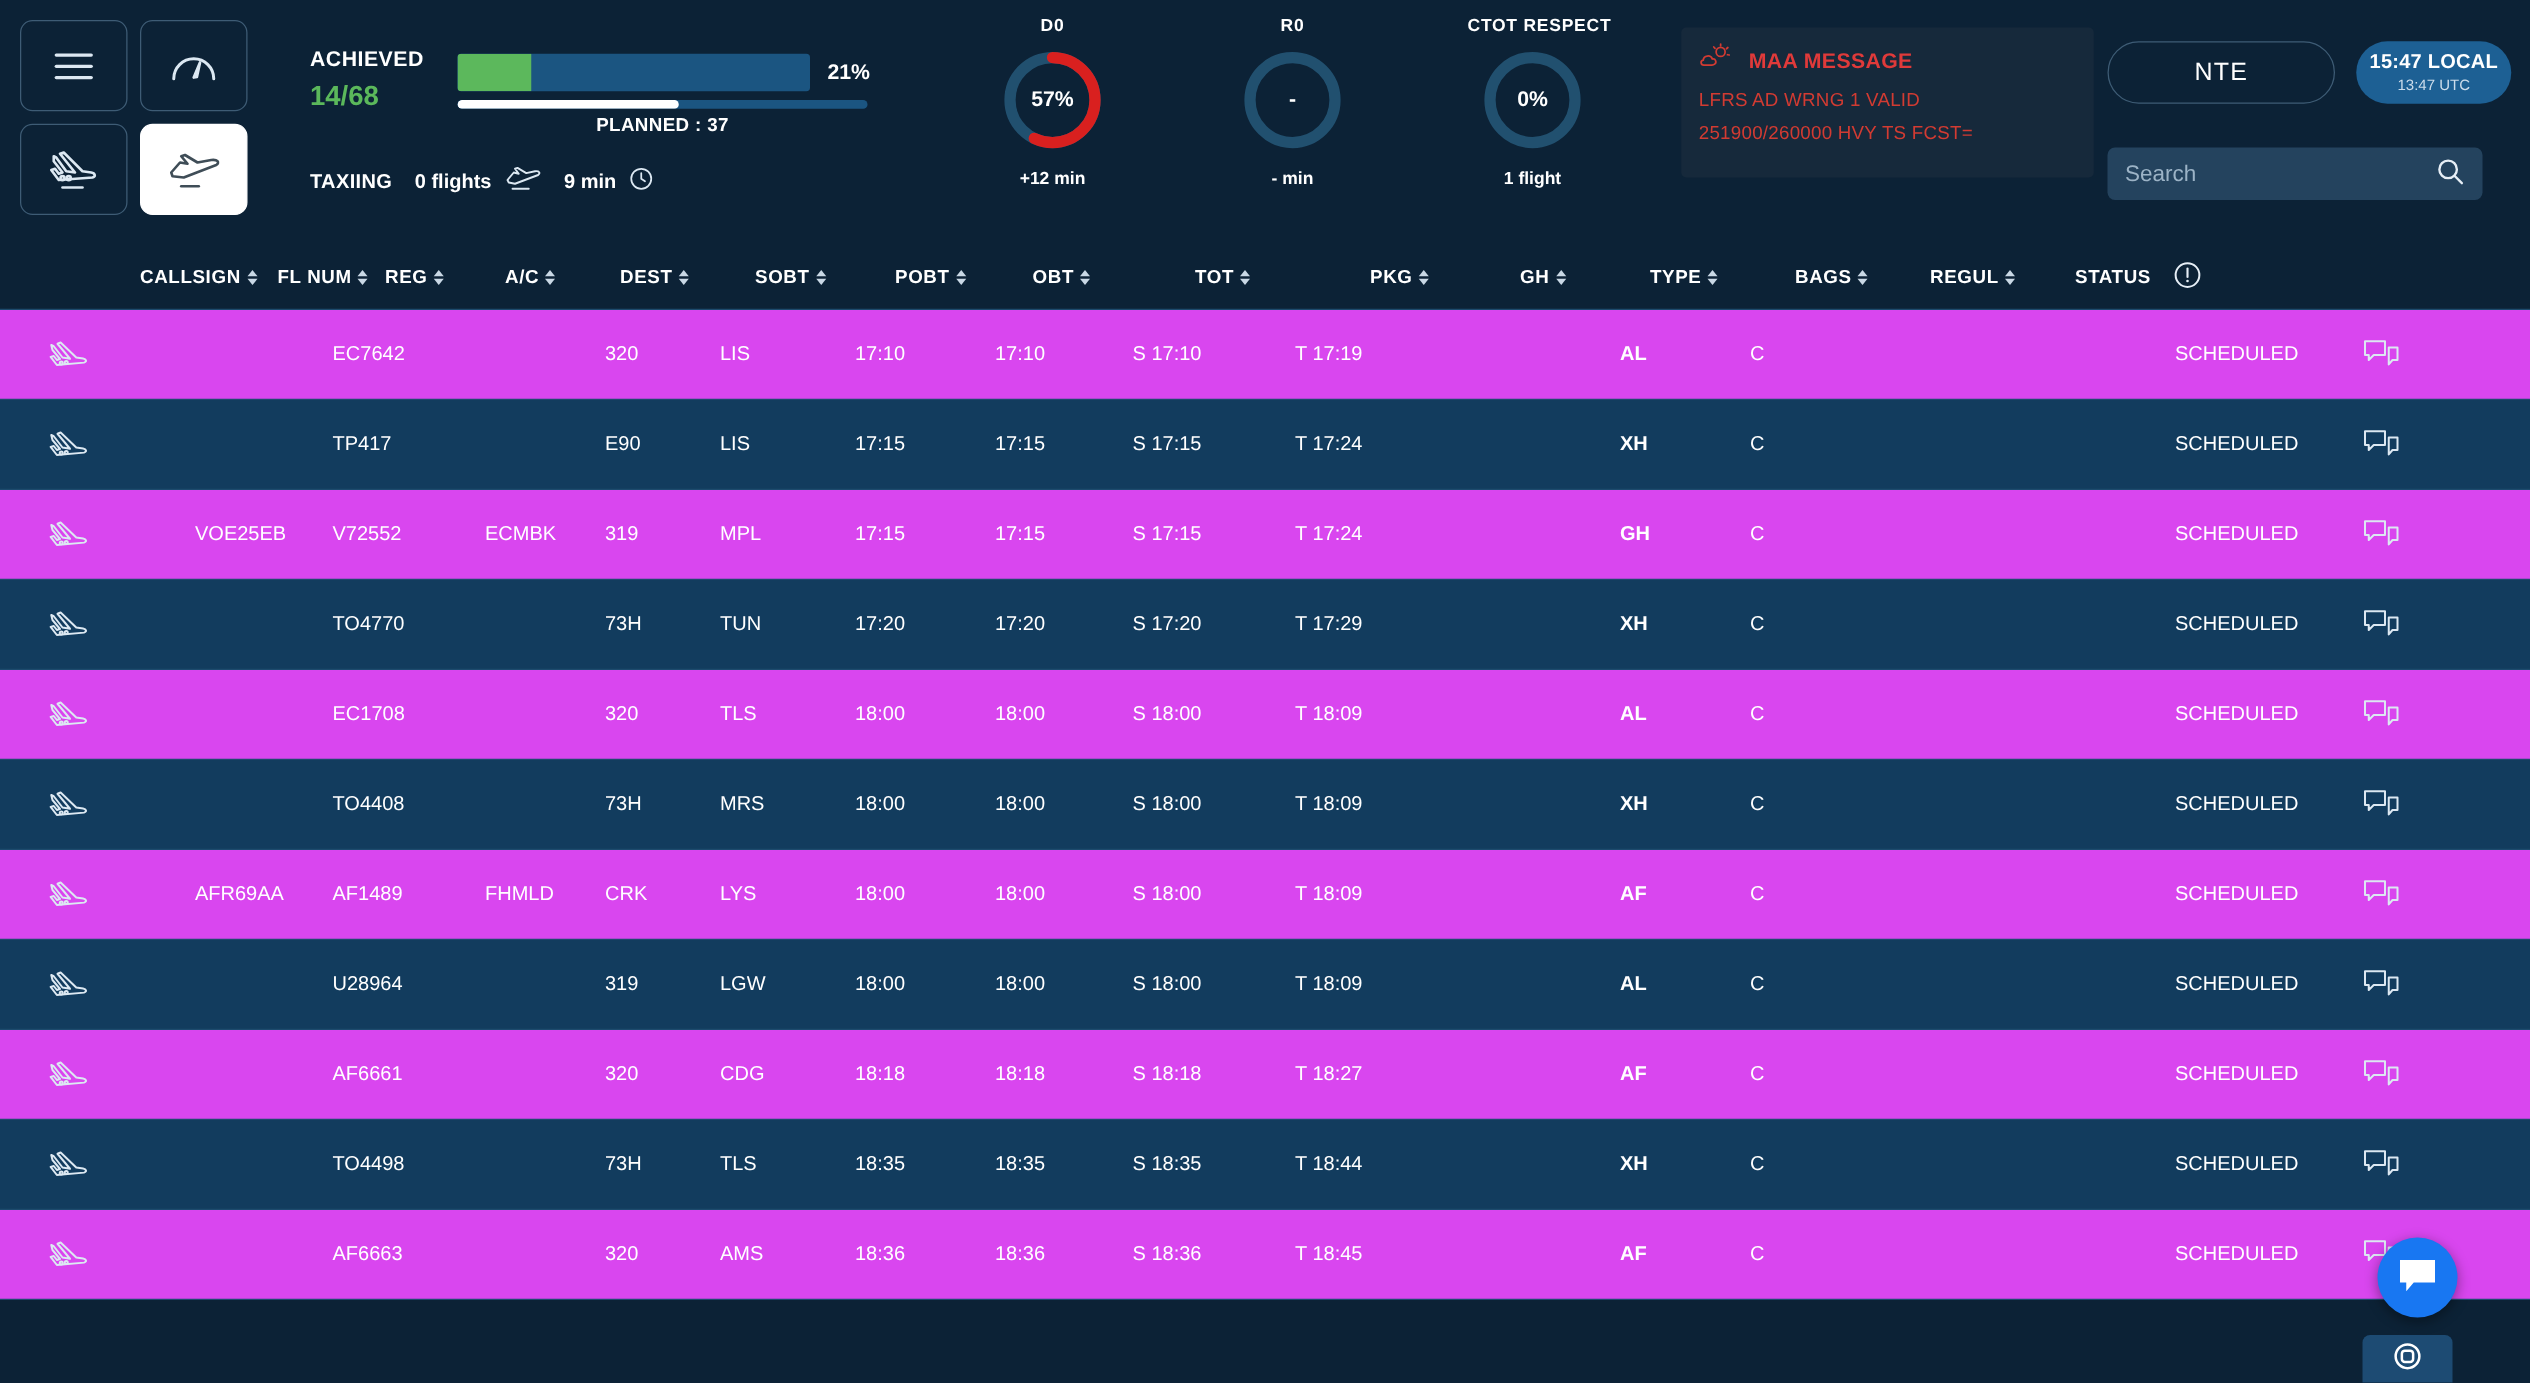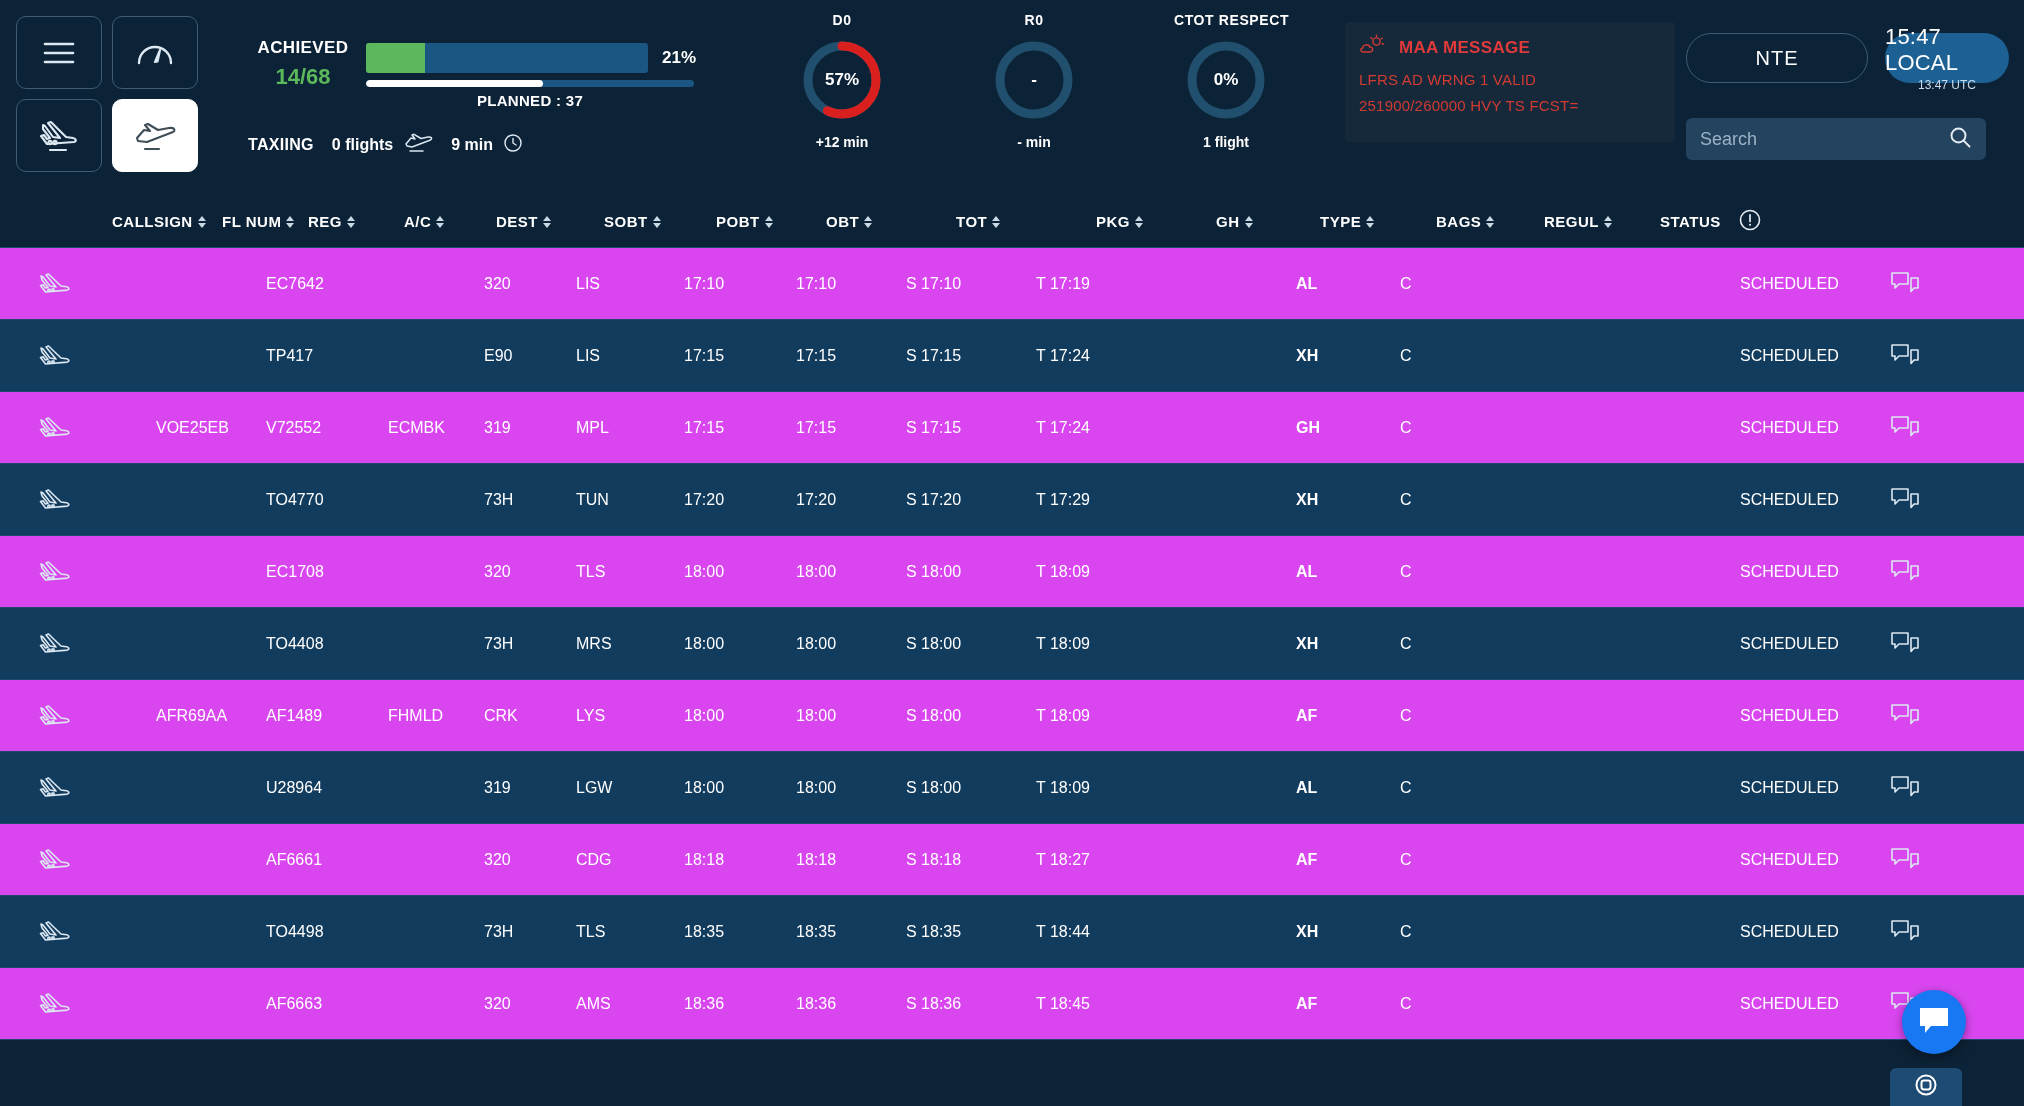--- a/index.html
+++ b/index.html
@@ -33,21 +33,20 @@
     background: transparent;
     cursor: pointer;
   }
   .nav-btn.active { background: #ffffff; border-color: #ffffff; }
   .nav-btn svg { display: block; }
 
   
   .achieved-block {
     position: absolute; left: 248px; top: 38px;
     width: 110px;
-    text-align: center;
   }
   .achieved-label {
     font-size: 17px; font-weight: bold; letter-spacing: .4px;
     color: #ffffff;
   }
   .achieved-value {
     font-size: 22px; font-weight: bold; color: #5bb85b; margin-top: 6px;
   }
 
   .progress-wrap { position: absolute; left: 366px; top: 43px; width: 330px; }
@@ -115,21 +114,21 @@
     font-size: 20px; letter-spacing: 1px; cursor: pointer;
     background: transparent;
   }
   .clock-badge {
     position: absolute; left: 1885px; top: 33px;
     width: 124px; height: 50px;
     background: #1d6094; border-radius: 26px;
     display: flex; flex-direction: column; align-items: center; justify-content: center;
     cursor: pointer;
   }
-  .clock-local { font-size: 22px; font-weight: normal; letter-spacing: .2px; }
+  .clock-local { font-size: 16px; font-weight: bold; letter-spacing: .2px; }
   .clock-utc { font-size: 12px; color: #cbdceb; margin-top: 2px; }
 
   .search-box {
     position: absolute; left: 1686px; top: 118px;
     width: 300px; height: 42px;
     background: #24435e; border-radius: 6px;
     display: flex; align-items: center; padding: 0 14px;
   }
   .search-input {
     flex: 1; background: transparent; border: none; outline: none;

